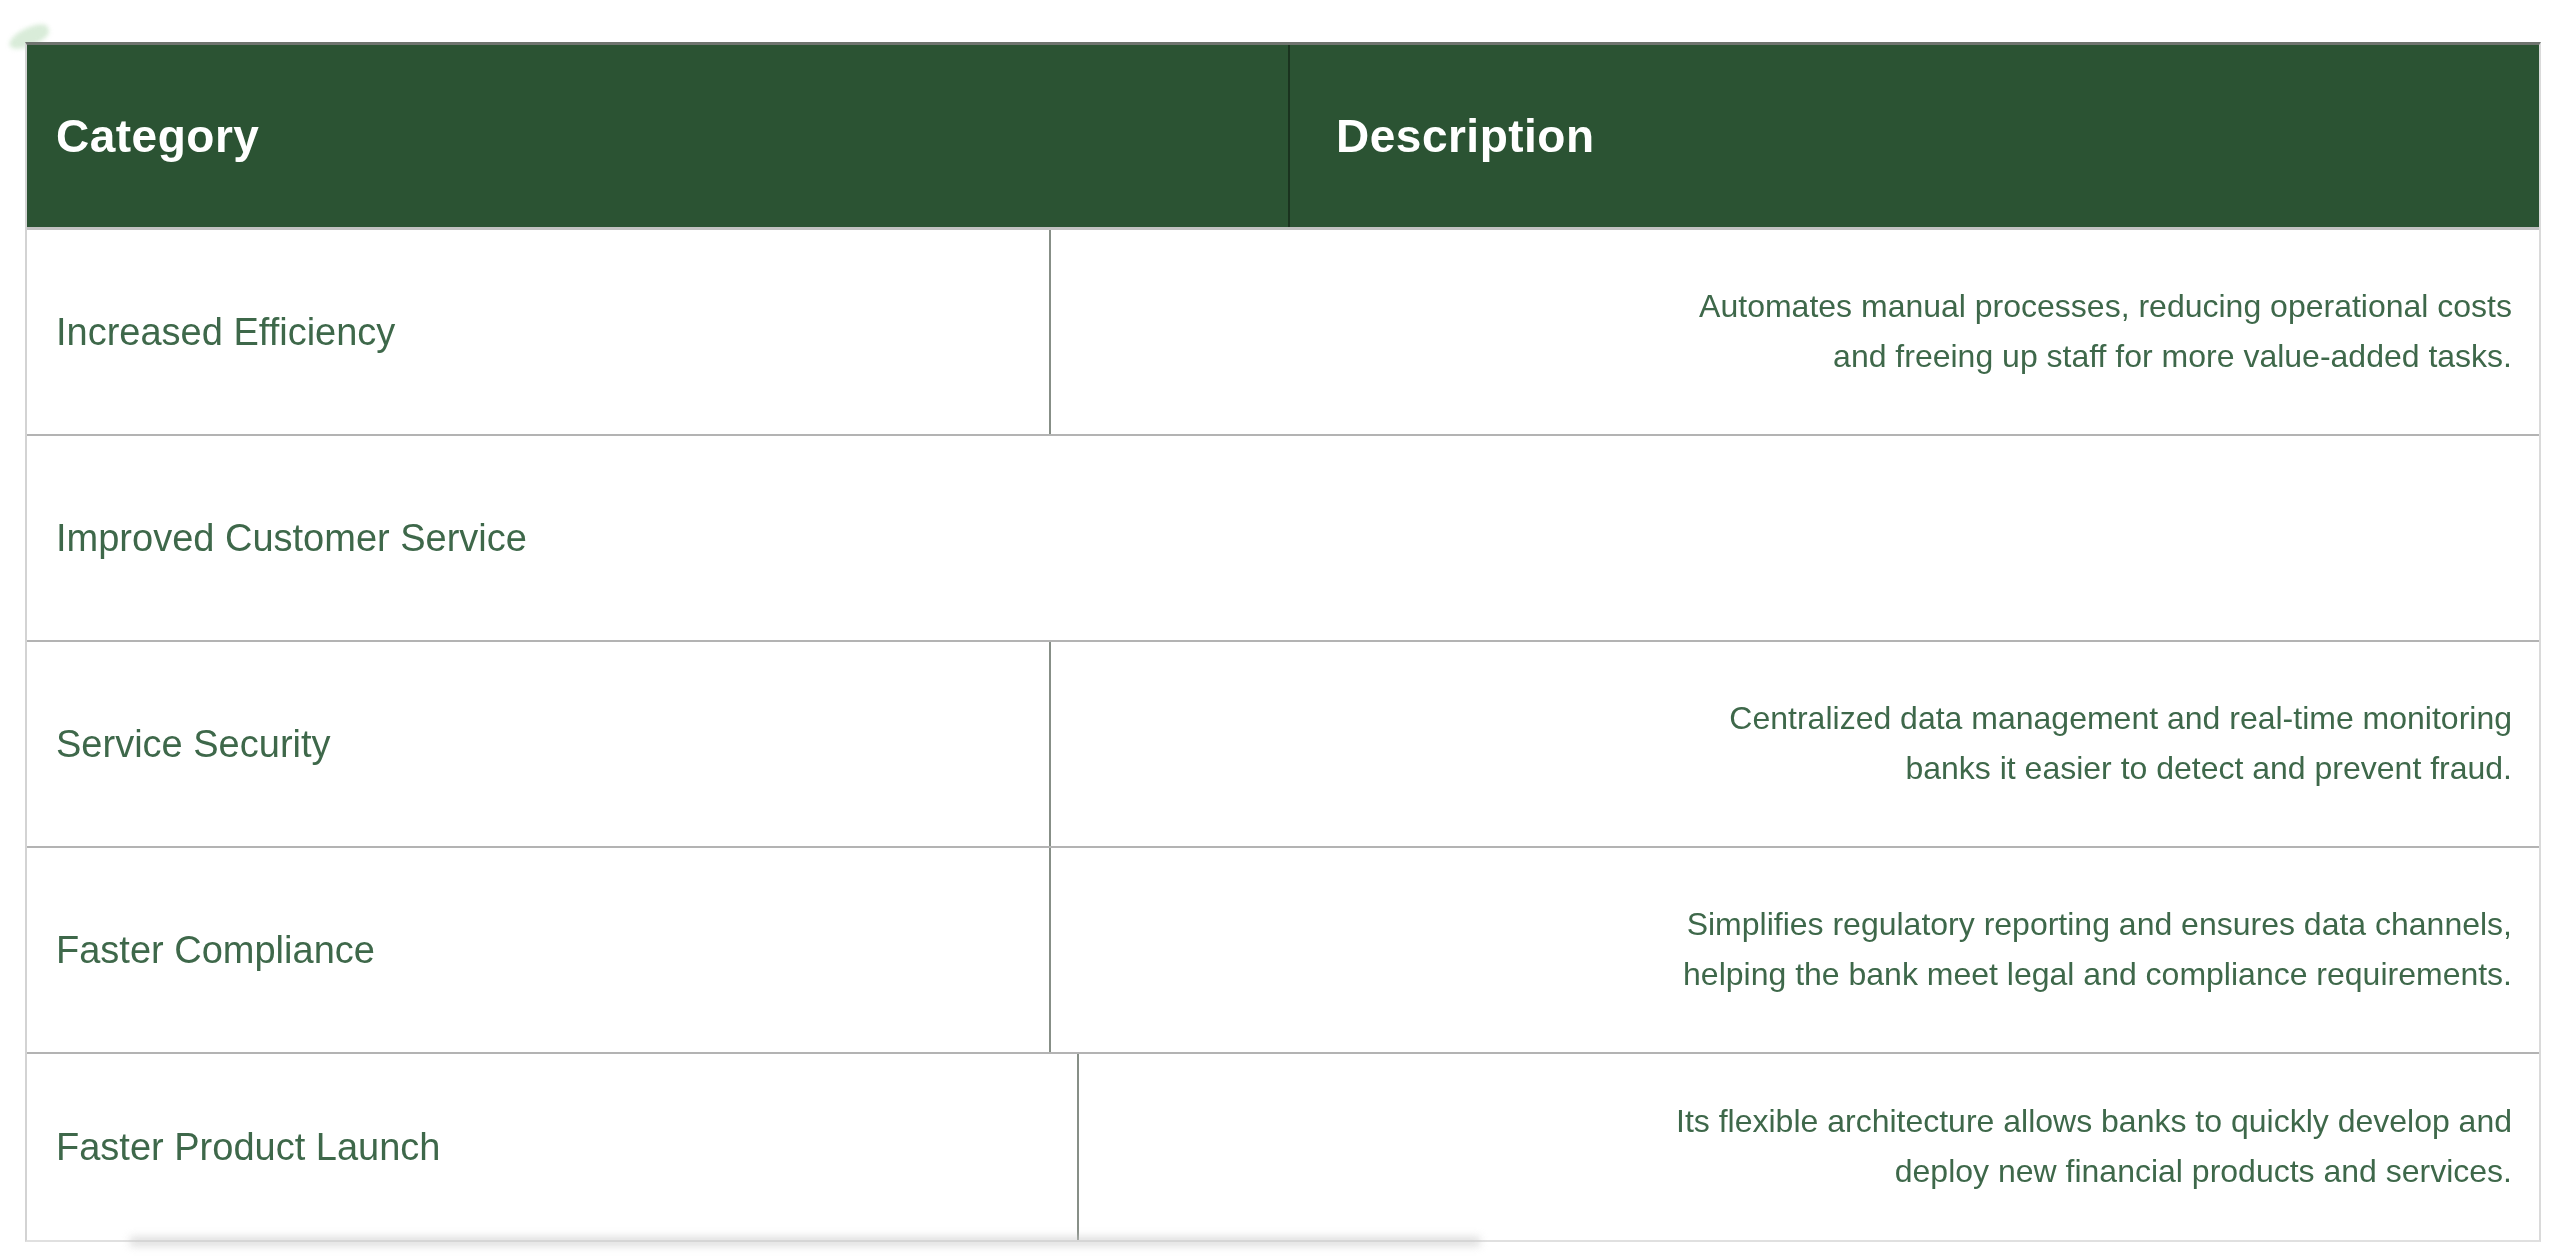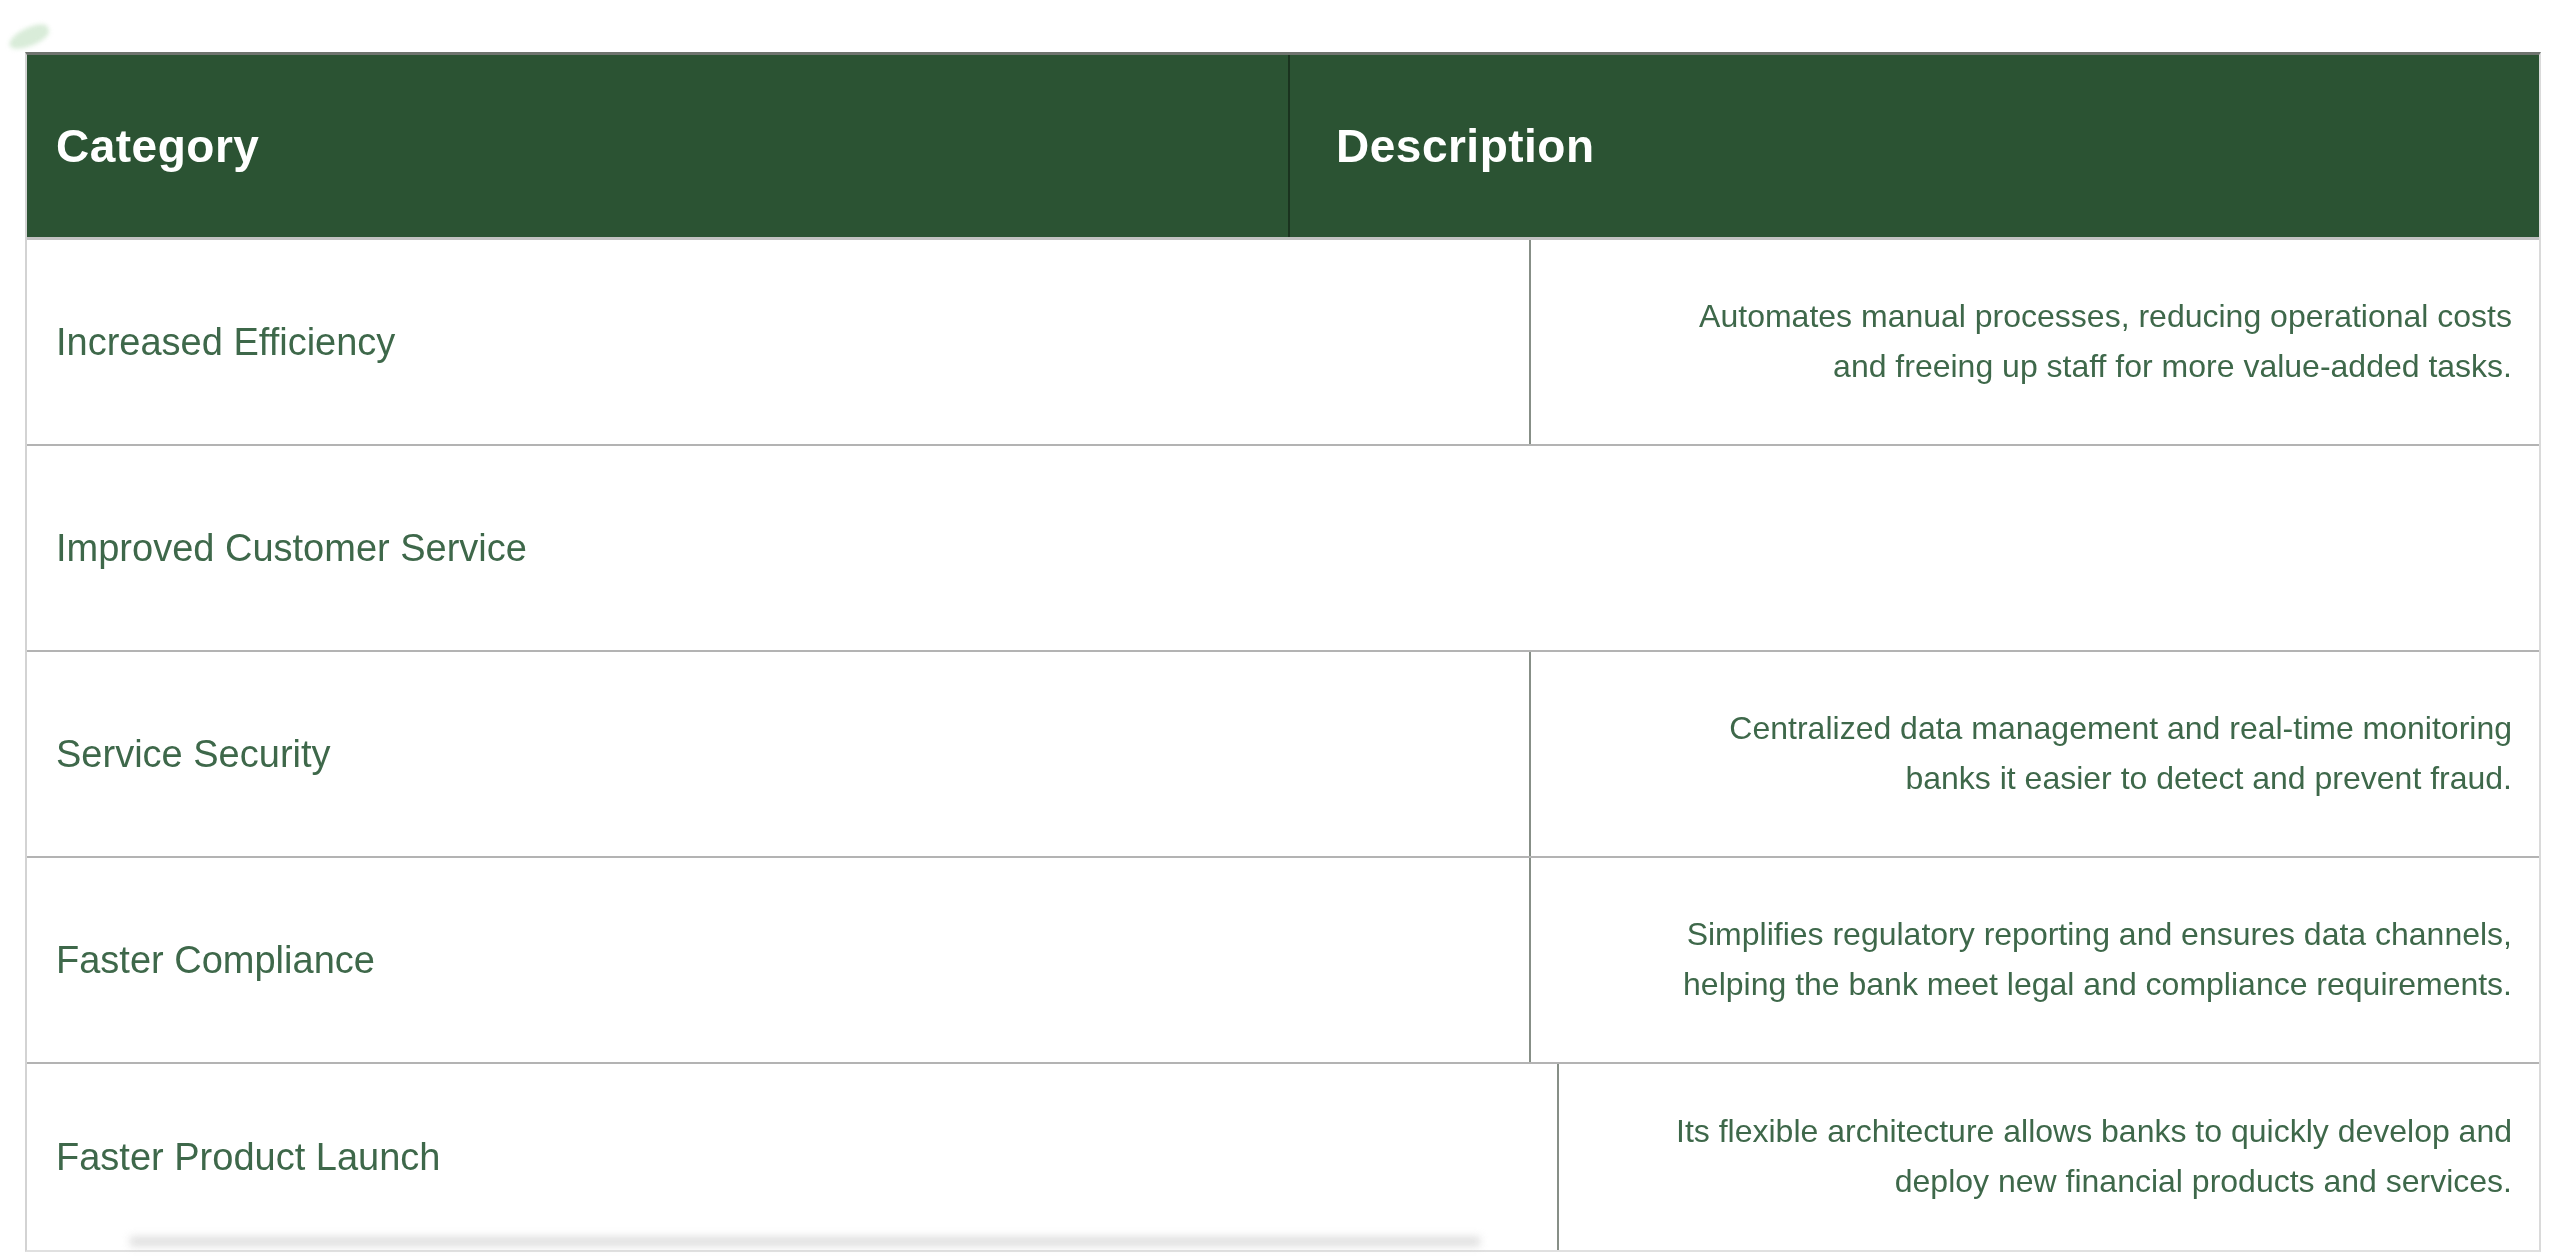--- a/index.html
+++ b/index.html
@@ -12,21 +12,21 @@
     height: 1259px;
     position: relative;
     overflow: hidden;
     font-family: "Liberation Sans", sans-serif;
   }
 
   
   .benefits-table {
     position: absolute;
     left: 25px;
-    top: 52px;
+    top: 42px;
     width: 2516px;
     box-sizing: border-box;
     border-top: 3px solid #6f746f;
     border-left: 2px solid #d3d3d3;
     border-right: 2px solid #dadada;
     border-bottom: 2px solid #e0e0e0;
     background: #ffffff;
   }
 
   
@@ -56,21 +56,21 @@
     box-sizing: border-box;
     border-bottom: 2px solid #b3b3b3;
     background: #ffffff;
   }
   .body-row:last-child {
     height: 186px;
     border-bottom: none;
     gap: 28px;
   }
   .cell-cat {
-    width: 1502px;
+    width: 1022px;
     box-sizing: border-box;
     display: flex;
     align-items: center;
     padding-left: 29px;
     font-size: 38px;
     color: #3e684a;
   }
   .cell-desc {
     flex: 1;
     box-sizing: border-box;

